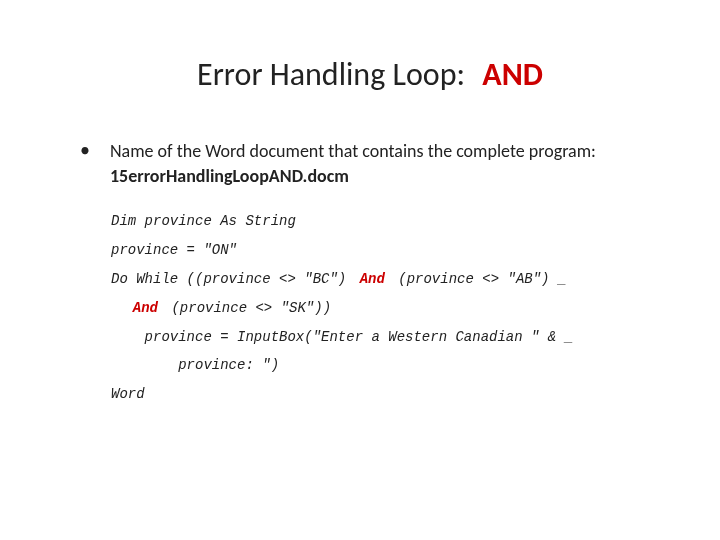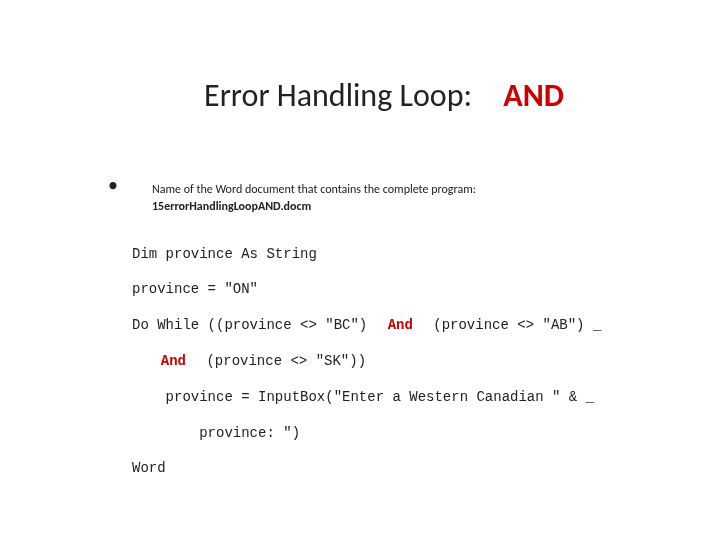--- a/index.html
+++ b/index.html
@@ -1,16 +1,16 @@
 <!DOCTYPE html>
 <html><head>
   <meta charset="utf-8">
   <style>
     * {
-      margin: 12px;
+      margin: 5px;
       padding: 0;
       box-sizing: border-box;
     }
 
     body {
       width: 720px;
       height: 540px;
       background: #ffffff;
       font-family: 'Calibri', 'Segoe UI', Arial, sans-serif;
       display: flex;
@@ -47,21 +47,21 @@
     }
 
     .bullet-dot {
       margin-right: 10px;
       margin-top: 2px;
       font-size: 20px;
       flex-shrink: 0;
     }
 
     .bullet-text {
-      font-size: 12px;
+      font-size: 18px;
       line-height: 1.4;
     }
 
     .bullet-text strong {
       font-weight: bold;
     }
 
     .code-block {
       font-family: 'Courier New', Courier, monospace;
       font-size: 14px;
@@ -71,20 +71,21 @@
       margin-top: 10px;
     }
 
     .code-block .kw-red {
       color: #cc0000;
       font-weight: bold;
     }
 
     .code-line {
       white-space: pre;
+      font-style: italic;
     }
   </style>
 </head>
 <body>
 
 <h1 class="slide-title">
   <span>Error Handling Loop: </span><span class="and-keyword">AND</span>
 </h1>
 
 <div class="content-area">

